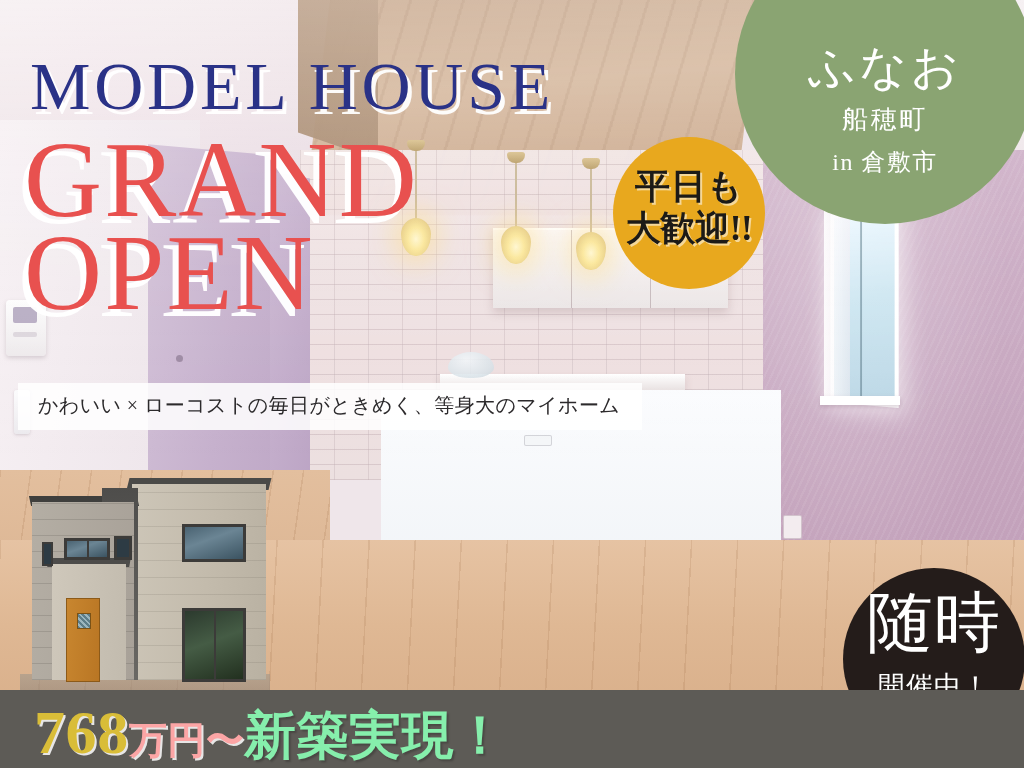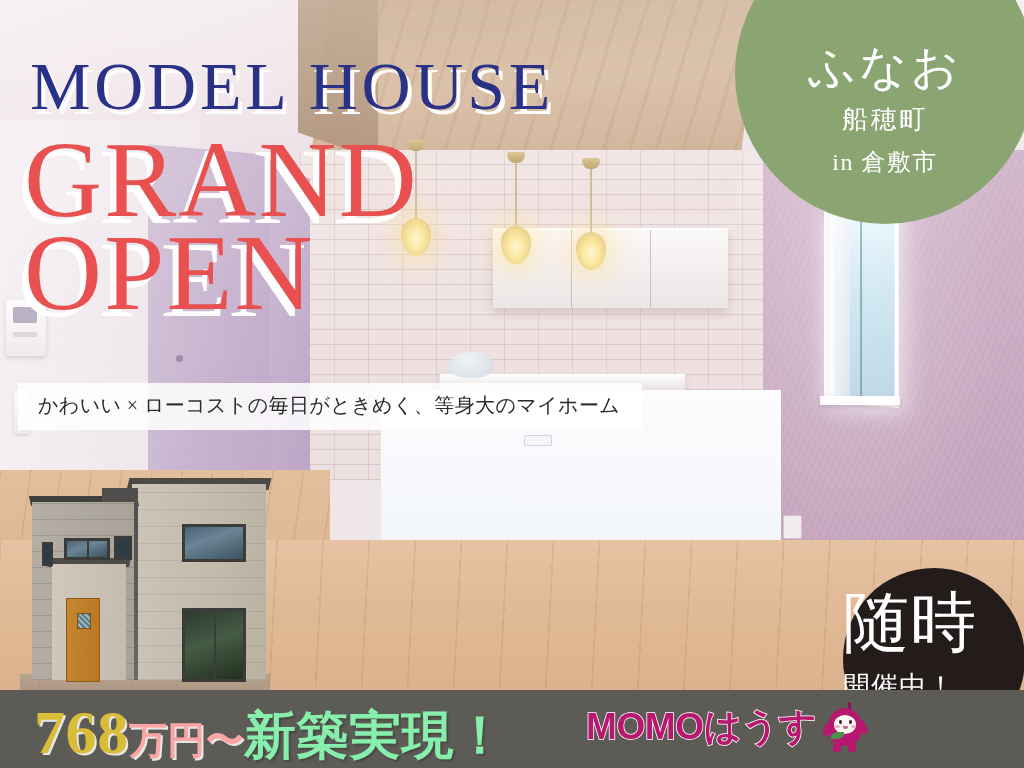--- a/index.html
+++ b/index.html
@@ -214,21 +214,21 @@
     position:absolute;left:0;right:0;color:#1c1a17;font-weight:700;
     font-family:"Liberation Serif","DejaVu Serif",serif;
     text-shadow:2px 2px 0 rgba(255,255,255,.55);
   }
   .yb1{top:26px;font-size:35px;letter-spacing:.02em;}
   .yb2{top:68px;font-size:35px;letter-spacing:-.01em;}
 
   
   .black-badge{
     position:absolute;left:843px;top:568px;width:182px;height:182px;border-radius:50%;
-    background:#241c1a;color:#fff;
+    background:#241c1a;text-align:center;color:#fff;
   }
   .bb1{position:absolute;left:0;right:0;top:22px;font-size:66px;letter-spacing:.02em;line-height:1;
     font-family:"Liberation Serif","DejaVu Serif",serif;}
   .bb2{position:absolute;left:0;right:0;top:100px;font-size:27px;letter-spacing:.04em;
     font-family:"Liberation Serif","DejaVu Serif",serif;}
 
   
   .house{position:absolute;left:14px;top:474px;width:256px;height:216px;}
   .h-right{position:absolute;left:118px;top:10px;width:134px;height:196px;
     background:linear-gradient(95deg,#cdc6b8 0%,#c3bbac 55%,#b9b1a2 100%);}
@@ -370,20 +370,24 @@
   <div class="open">OPEN</div>
 
   <div class="tagline">かわいい × ローコストの毎日がときめく、等身大のマイホーム</div>
 
   <div class="green-badge">
     <div class="gb-main">ふなお</div>
     <div class="gb-sub">船穂町</div>
     <div class="gb-in">in 倉敷市</div>
   </div>
 
+  <div class="yellow-badge">
+    <div class="yb1">平日も</div>
+    <div class="yb2">大歓迎!!</div>
+  </div>
 
   <div class="black-badge">
     <div class="bb1">随時</div>
     <div class="bb2">開催中！</div>
   </div>
 
   <div class="house">
     <div class="h-ground"></div>
     <div class="h-roof-r"></div>
     <div class="h-right"></div>
@@ -399,32 +403,14 @@
     <div class="h-win hw4"></div>
     <div class="h-win hw5"></div>
   </div>
 
   <div class="bottom-bar">
     <div class="price-line">
       <span class="price-num">768</span><span class="price-unit">万円〜</span><span class="price-tail">新築実現！</span>
     </div>
   </div>
 
-  <div class="logo">
-    <span class="logo-text">MOMOはうす</span>
-    <span class="mascot">
-      <span class="m-stem"></span>
-      <span class="m-body"></span>
-      <span class="m-arm l"></span>
-      <span class="m-arm r"></span>
-      <span class="m-leg l"></span>
-      <span class="m-leg r"></span>
-      <span class="m-face"></span>
-      <span class="m-eye l"></span>
-      <span class="m-eye r"></span>
-      <span class="m-cheek l"></span>
-      <span class="m-cheek r"></span>
-      <span class="m-mouth"></span>
-      <span class="m-leaf"></span>
-    </span>
-  </div>
 
 </div>
 
 </body></html>

